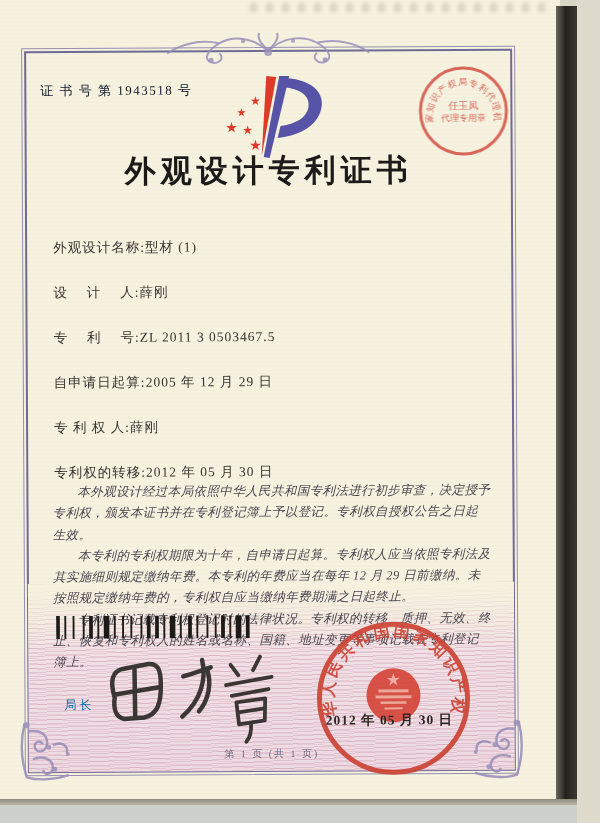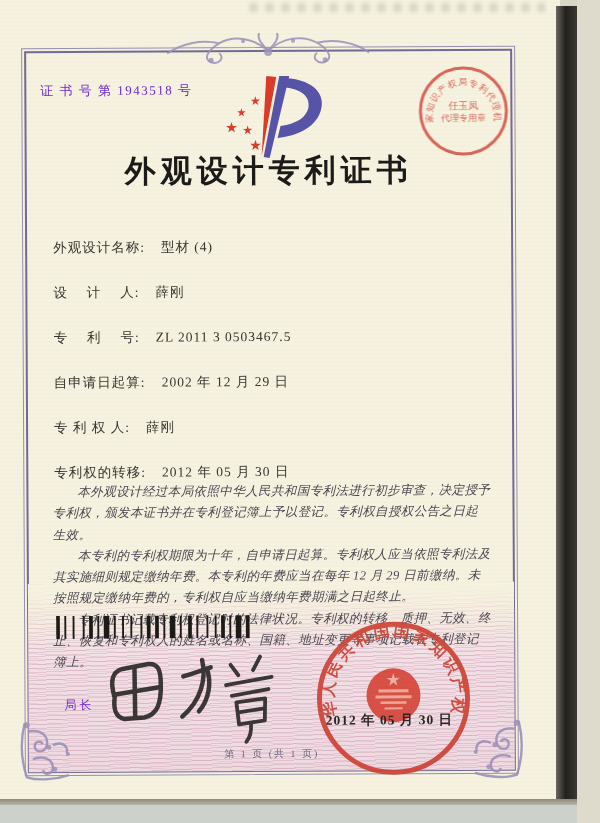--- a/index.html
+++ b/index.html
@@ -29,33 +29,33 @@
       repeating-linear-gradient(182.5deg,rgba(196,140,164,.22) 0 1px,rgba(0,0,0,0) 1px 5px),
       linear-gradient(to bottom,#f5eee2 0%,#f2e0e6 40%,#eed9e1 100%);}
 
   
   .orn{color:#9a90ba;}
   .orn-top{position:absolute;left:50%;top:-19px;transform:translateX(-50%);}
   .orn-bl{position:absolute;left:-7px;bottom:-8px;}
   .orn-br{position:absolute;right:-7px;bottom:-8px;transform:scaleX(-1);}
 
   
-  .cert-no{position:absolute;left:18px;top:33px;font-size:13px;color:#6d28d9;letter-spacing:1.5px;}
+  .cert-no{position:absolute;left:18px;top:33px;font-size:13px;color:#0f172a;letter-spacing:1.5px;}
   .logo{position:absolute;left:197px;top:22px;}
   .title{position:absolute;left:0;top:102px;width:100%;text-align:center;
     font-size:31px;font-weight:700;color:#1d1b1a;letter-spacing:5px;}
   .fields{position:absolute;left:30px;top:190px;display:flex;flex-direction:column;gap:27px;}
   .field-row{font-size:13.5px;color:#38342f;letter-spacing:1px;white-space:nowrap;}
-  .field-row .lab{margin-right:16px;}
+  .field-row .lab{margin-right:0;}
   .body-text{position:absolute;left:28px;top:433px;width:438px;
     font-style:italic;font-size:12.5px;line-height:1.7;color:#4b4650;letter-spacing:.4px;}
   .body-text p{margin:0;text-indent:2em;}
 
   .barcode{position:absolute;left:31px;top:567px;}
-  .signer-label{position:absolute;left:39px;top:648px;font-size:12px;color:#6d28d9;letter-spacing:3px;}
+  .signer-label{position:absolute;left:39px;top:648px;font-size:12px;color:#0369a1;letter-spacing:3px;}
   .signature{position:absolute;left:68px;top:598px;opacity:.88;}
 
   .seal{position:absolute;}
   .seal-agency{left:394px;top:17px;filter:blur(.6px);opacity:.9;}
   .seal-main{left:289px;top:572px;opacity:.92;}
   .date-stamp{position:absolute;left:300px;top:664px;font-size:13.5px;color:#2c2622;
     letter-spacing:1px;font-weight:600;}
   .page-footer{position:absolute;left:0;top:699px;width:100%;text-align:center;
     font-size:10px;color:#6e6880;letter-spacing:2px;}
 </style>
@@ -141,24 +141,24 @@
       <text font-size="9" fill="#d4564a" letter-spacing="1">
         <textPath href="#agArc" startOffset="50%" text-anchor="middle">国家知识产权局专利代理机构</textPath>
       </text>
       <text x="47" y="45" font-size="10" fill="#d4564a" text-anchor="middle">任玉凤</text>
       <text x="47" y="57" font-size="9" fill="#d4564a" text-anchor="middle">代理专用章</text>
     </svg>
 
     <div class="title">外观设计专利证书</div>
 
     <div class="fields">
-        <div class="field-row"><span class="lab">外观设计名称:</span><span>型材 (4)</span></div>
+        <div class="field-row"><span class="lab">外观设计名称:</span><span>型材 (1)</span></div>
         <div class="field-row"><span class="lab">设　 计　 人:</span><span>薛刚</span></div>
         <div class="field-row"><span class="lab">专　 利　 号:</span><span>ZL 2011 3 0503467.5</span></div>
-        <div class="field-row"><span class="lab">自申请日起算:</span><span>2002 年 12 月 29 日</span></div>
+        <div class="field-row"><span class="lab">自申请日起算:</span><span>2005 年 12 月 29 日</span></div>
         <div class="field-row"><span class="lab">专 利 权 人:</span><span>薛刚</span></div>
         <div class="field-row"><span class="lab">专利权的转移:</span><span>2012 年 05 月 30 日</span></div>
       </div>
 
     <div class="body-text">
         <p>本外观设计经过本局依照中华人民共和国专利法进行初步审查，决定授予专利权，颁发本证书并在专利登记簿上予以登记。专利权自授权公告之日起生效。</p>
         <p>本专利的专利权期限为十年，自申请日起算。专利权人应当依照专利法及其实施细则规定缴纳年费。本专利的年费应当在每年 12 月 29 日前缴纳。未按照规定缴纳年费的，专利权自应当缴纳年费期满之日起终止。</p>
         <p>专利证书记载专利权登记时的法律状况。专利权的转移、质押、无效、终止、恢复和专利权人的姓名或名称、国籍、地址变更等事项记载在专利登记簿上。</p>
       </div>
 

